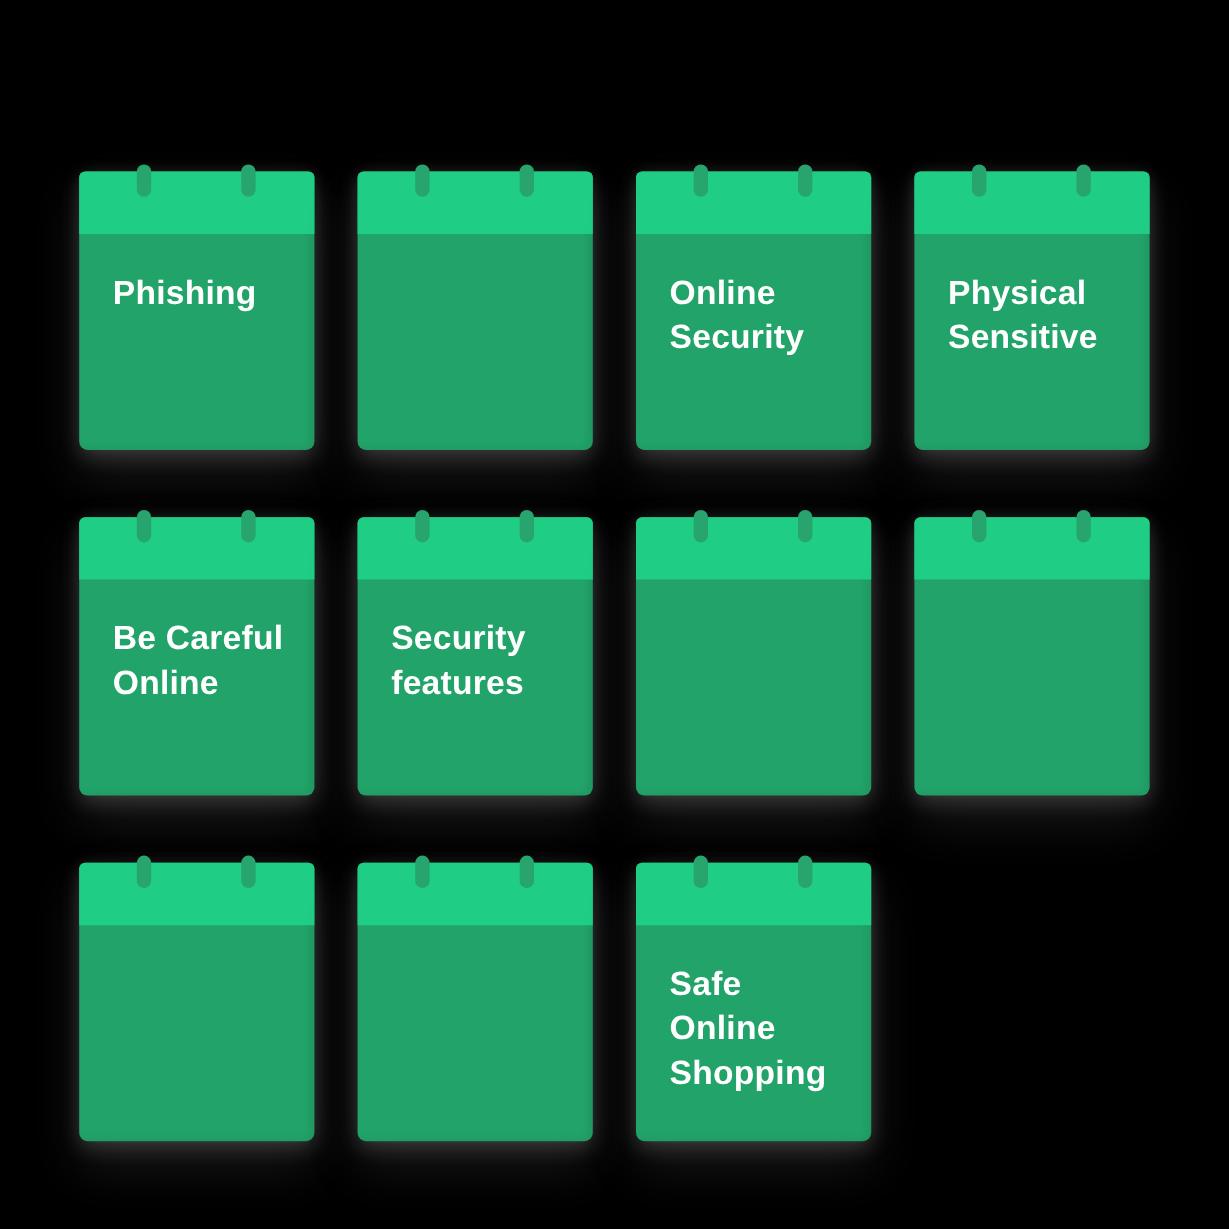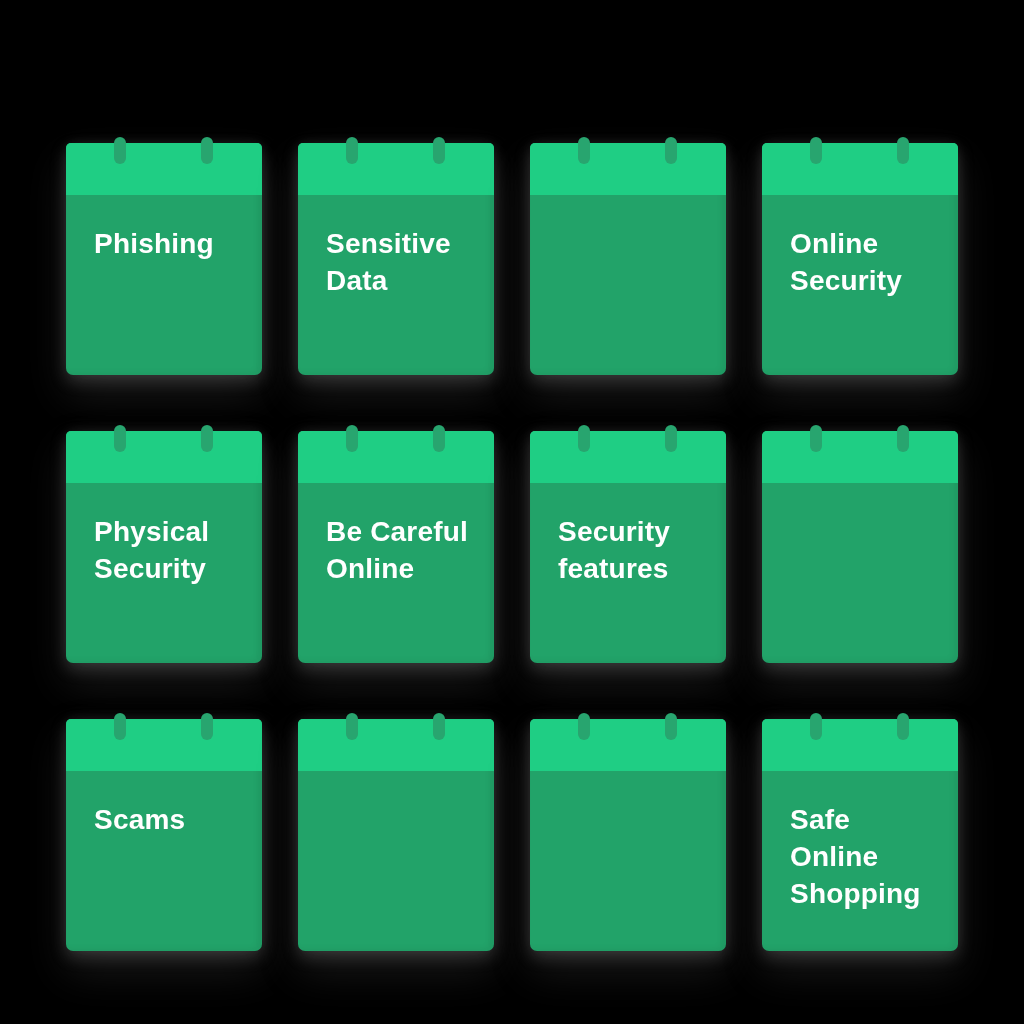--- a/index.html
+++ b/index.html
@@ -75,28 +75,20 @@
 <div class="canvas" style="background: rgb(0, 0, 0);">
   <div class="grid">
   <div class="card">
     <div class="card-header">
       <span class="ring ring-left"></span>
       <span class="ring ring-right"></span>
     </div>
     <div class="card-label">Phishing</div>
   </div>
 
-  <div class="card">
-    <div class="card-header">
-      <span class="ring ring-left"></span>
-      <span class="ring ring-right"></span>
-    </div>
-    <div class="card-label">Sensitive
-Data</div>
-  </div>
 
   <div class="card">
     <div class="card-header">
       <span class="ring ring-left"></span>
       <span class="ring ring-right"></span>
     </div>
   </div>
 
   <div class="card">
     <div class="card-header">
@@ -106,21 +98,21 @@
     <div class="card-label">Online
 Security</div>
   </div>
 
   <div class="card">
     <div class="card-header">
       <span class="ring ring-left"></span>
       <span class="ring ring-right"></span>
     </div>
     <div class="card-label">Physical
-Security</div>
+Sensitive</div>
   </div>
 
   <div class="card">
     <div class="card-header">
       <span class="ring ring-left"></span>
       <span class="ring ring-right"></span>
     </div>
     <div class="card-label">Be Careful
 Online</div>
   </div>
@@ -139,21 +131,20 @@
       <span class="ring ring-left"></span>
       <span class="ring ring-right"></span>
     </div>
   </div>
 
   <div class="card">
     <div class="card-header">
       <span class="ring ring-left"></span>
       <span class="ring ring-right"></span>
     </div>
-    <div class="card-label">Scams</div>
   </div>
 
   <div class="card">
     <div class="card-header">
       <span class="ring ring-left"></span>
       <span class="ring ring-right"></span>
     </div>
   </div>
 
   <div class="card">

